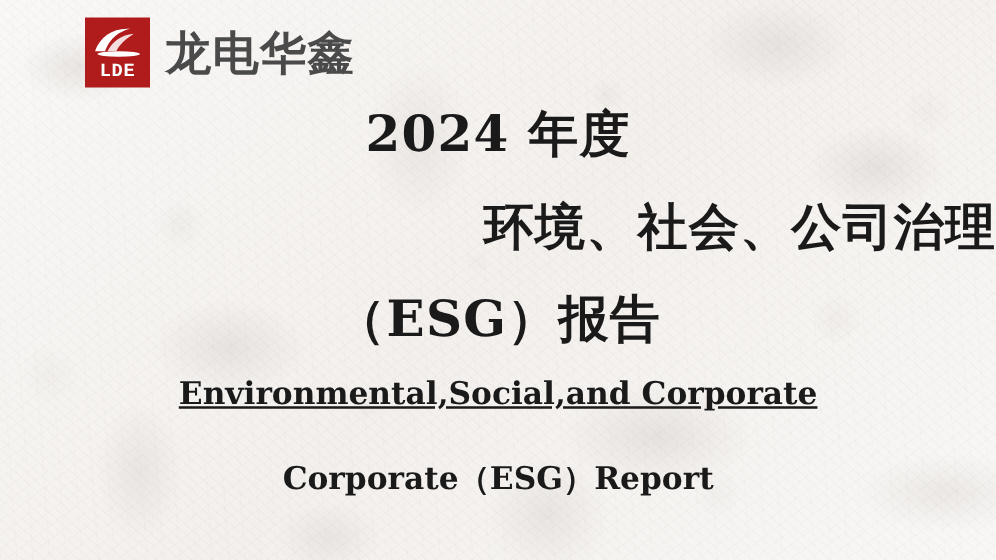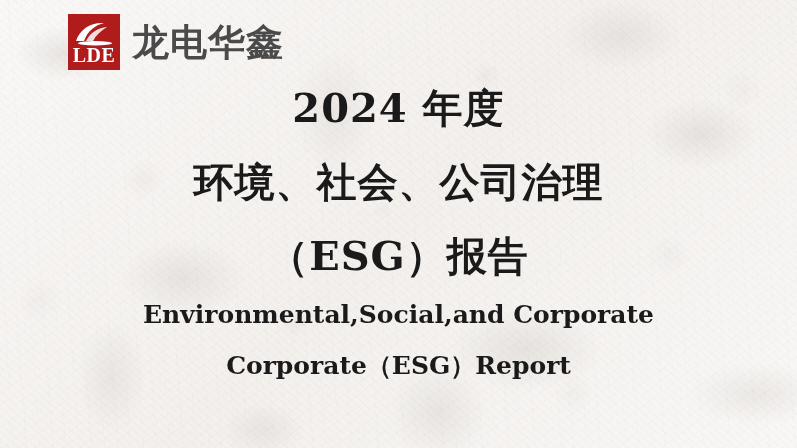--- a/index.html
+++ b/index.html
@@ -84,23 +84,23 @@
   .logo-mark .swoosh {
     position: absolute;
     top: 6px;
     left: 6px;
     width: 40px;
     height: 26px;
   }
   .logo-mark .lde {
     position: relative;
     color: #ffffff;
-    font-family: Liberation Serif, serif;
+    font-family: Liberation Mono, monospace;
     font-weight: bold;
-    font-size: 20px;
+    font-size: 15px;
     line-height: 1;
     letter-spacing: 0.5px;
     padding-bottom: 5px;
   }
   .logo-cn {
     color: #4a4a4a;
     font-family: "DejaVu Sans", sans-serif;
     font-weight: bold;
     font-size: 37px;
     letter-spacing: 1px;
@@ -119,33 +119,33 @@
   .title-cn {
     color: #1a1a1a;
     font-family: "DejaVu Serif", serif;
     font-weight: bold;
     font-size: 40px;
     line-height: 1.0;
     letter-spacing: 1px;
     margin: 0;
   }
   .title-cn.line1 { margin-bottom: 34px; text-align: center; }
-  .title-cn.line2 { margin-bottom: 34px; }
+  .title-cn.line2 { margin-bottom: 34px; text-align: right; }
   .title-cn.line3 { margin-bottom: 26px; }
 
   .title-en {
     color: #1a1a1a;
     font-family: "DejaVu Serif", serif;
     font-weight: bold;
     font-size: 25px;
     line-height: 1.0;
     letter-spacing: 0px;
     margin: 0;
   }
-  .title-en.en1 { margin-bottom: 26px; }
+  .title-en.en1 { margin-bottom: 43px; text-decoration: underline; }
 </style>
 </head>
 <body>
 
 <div id="cover">
 
   <div class="texture"></div>
   <div class="texture2"></div>
   <div class="texture3"></div>
 

